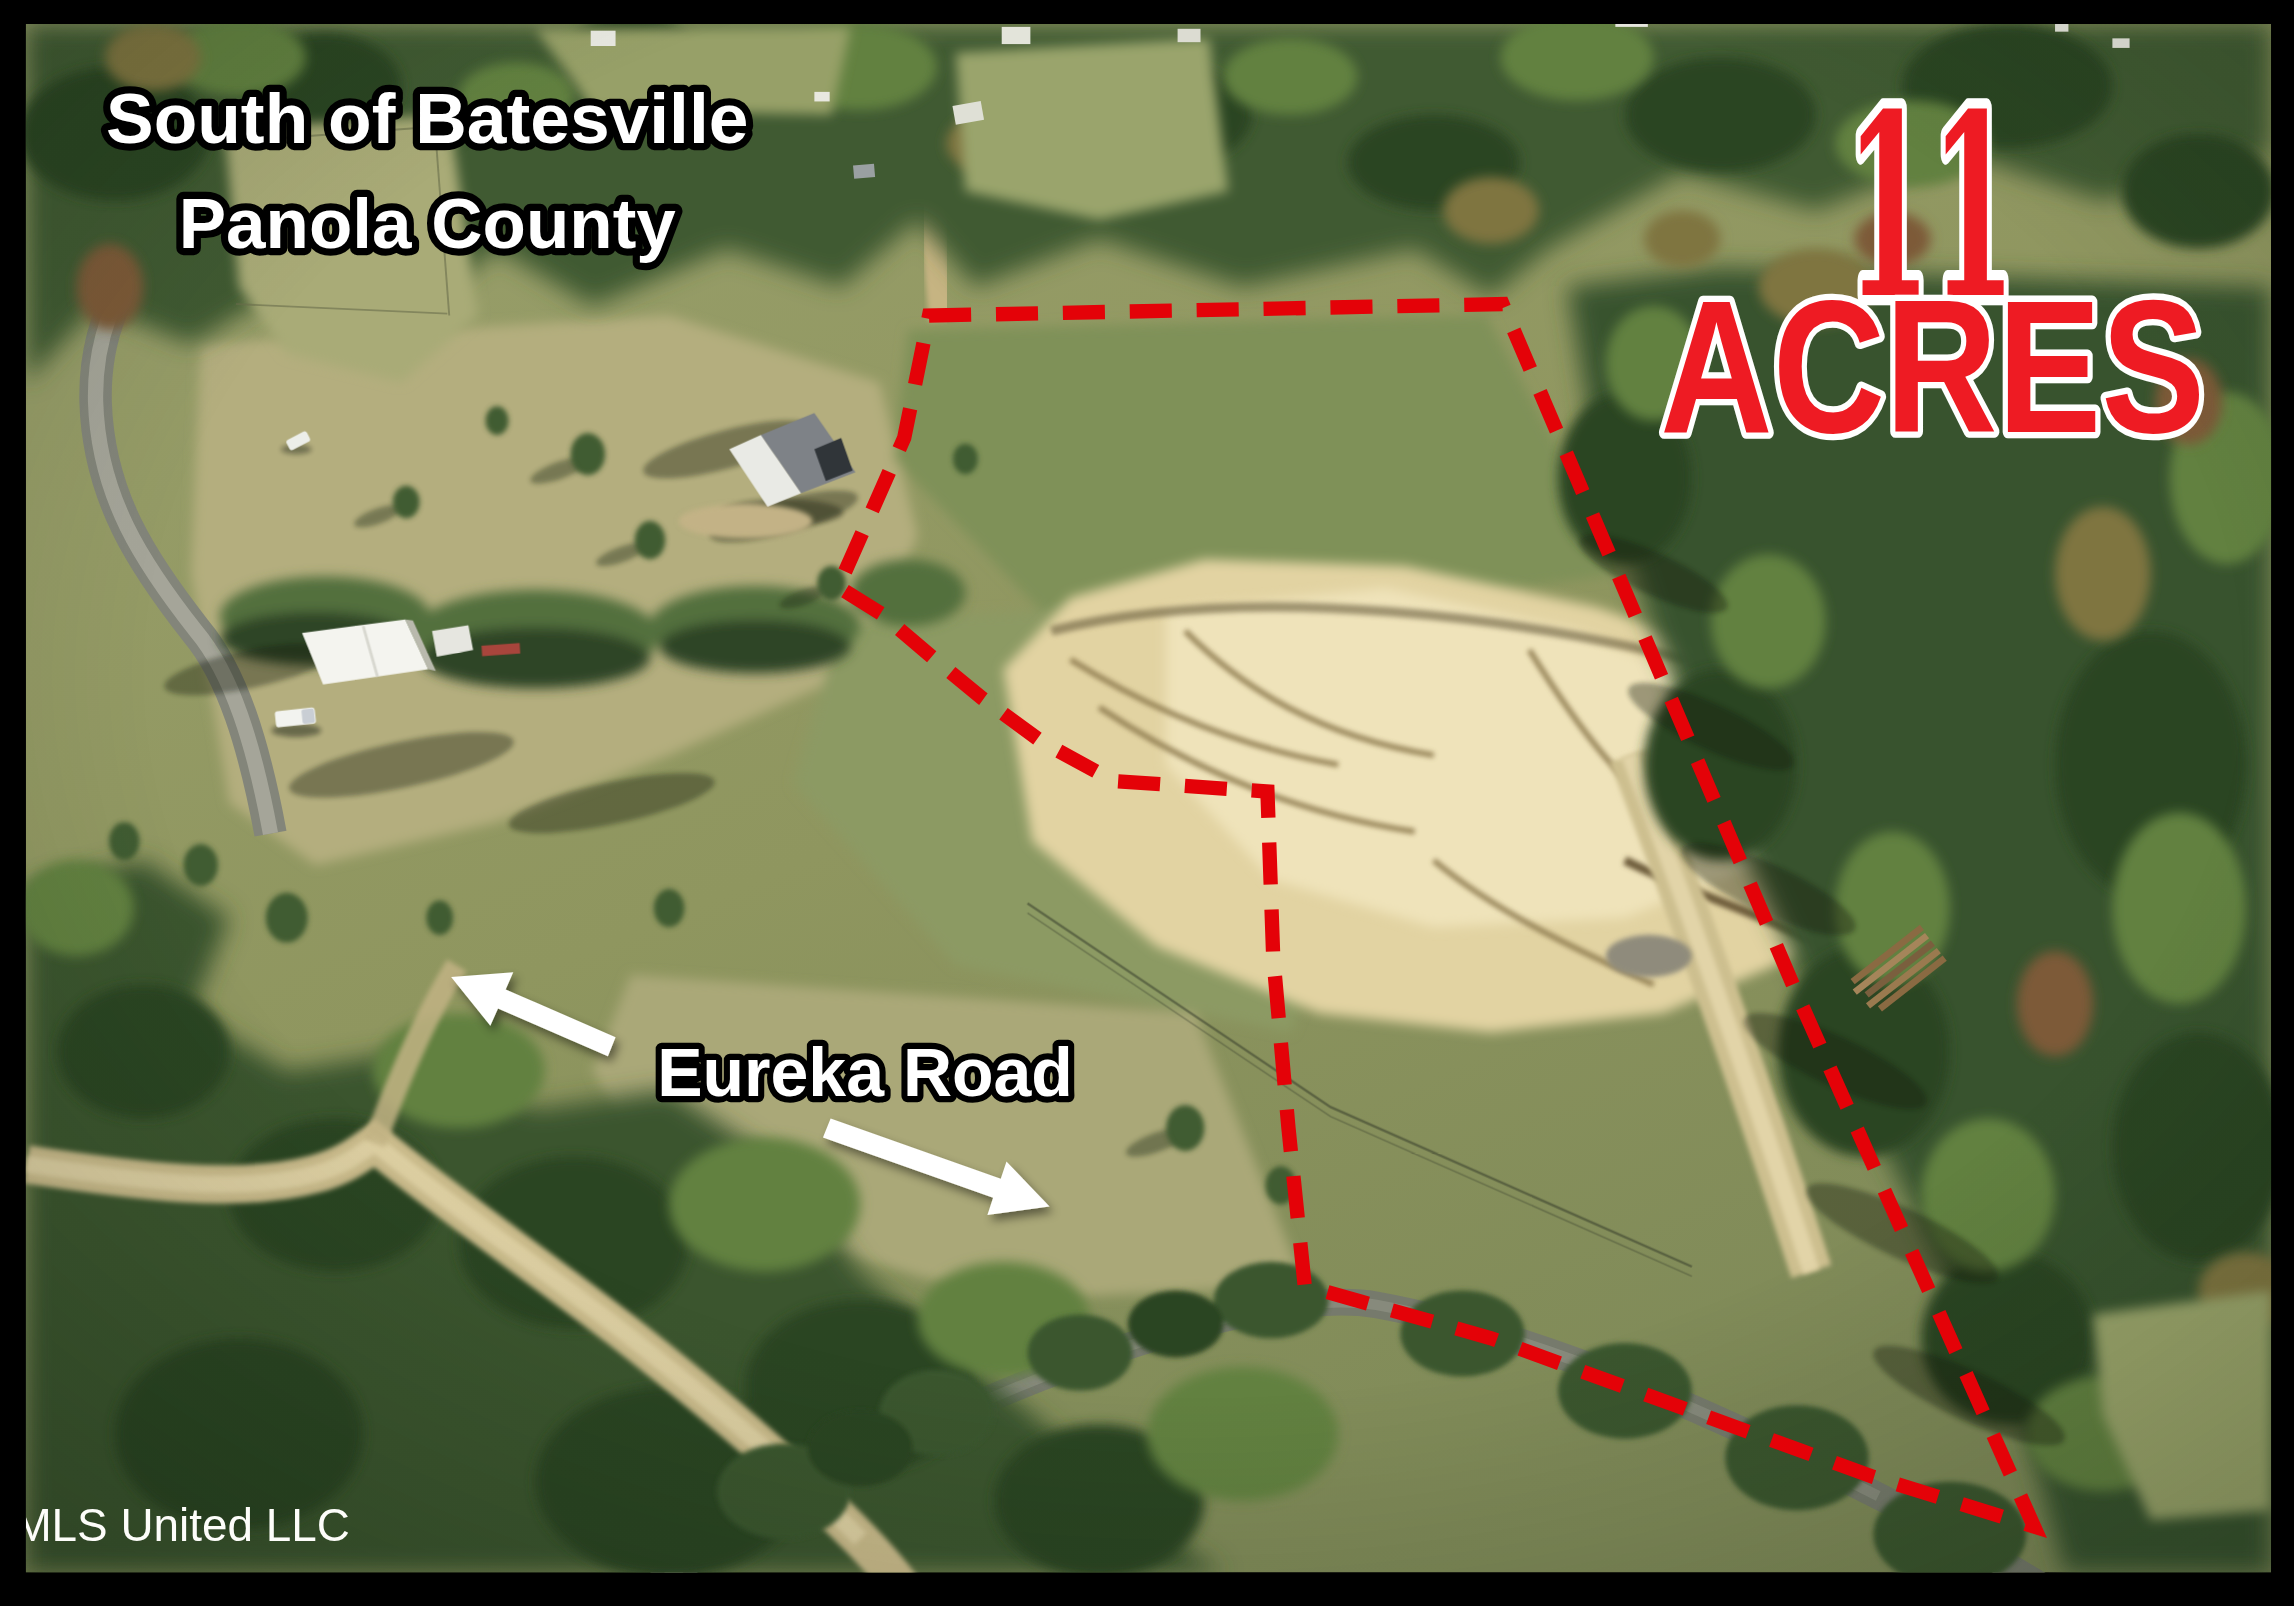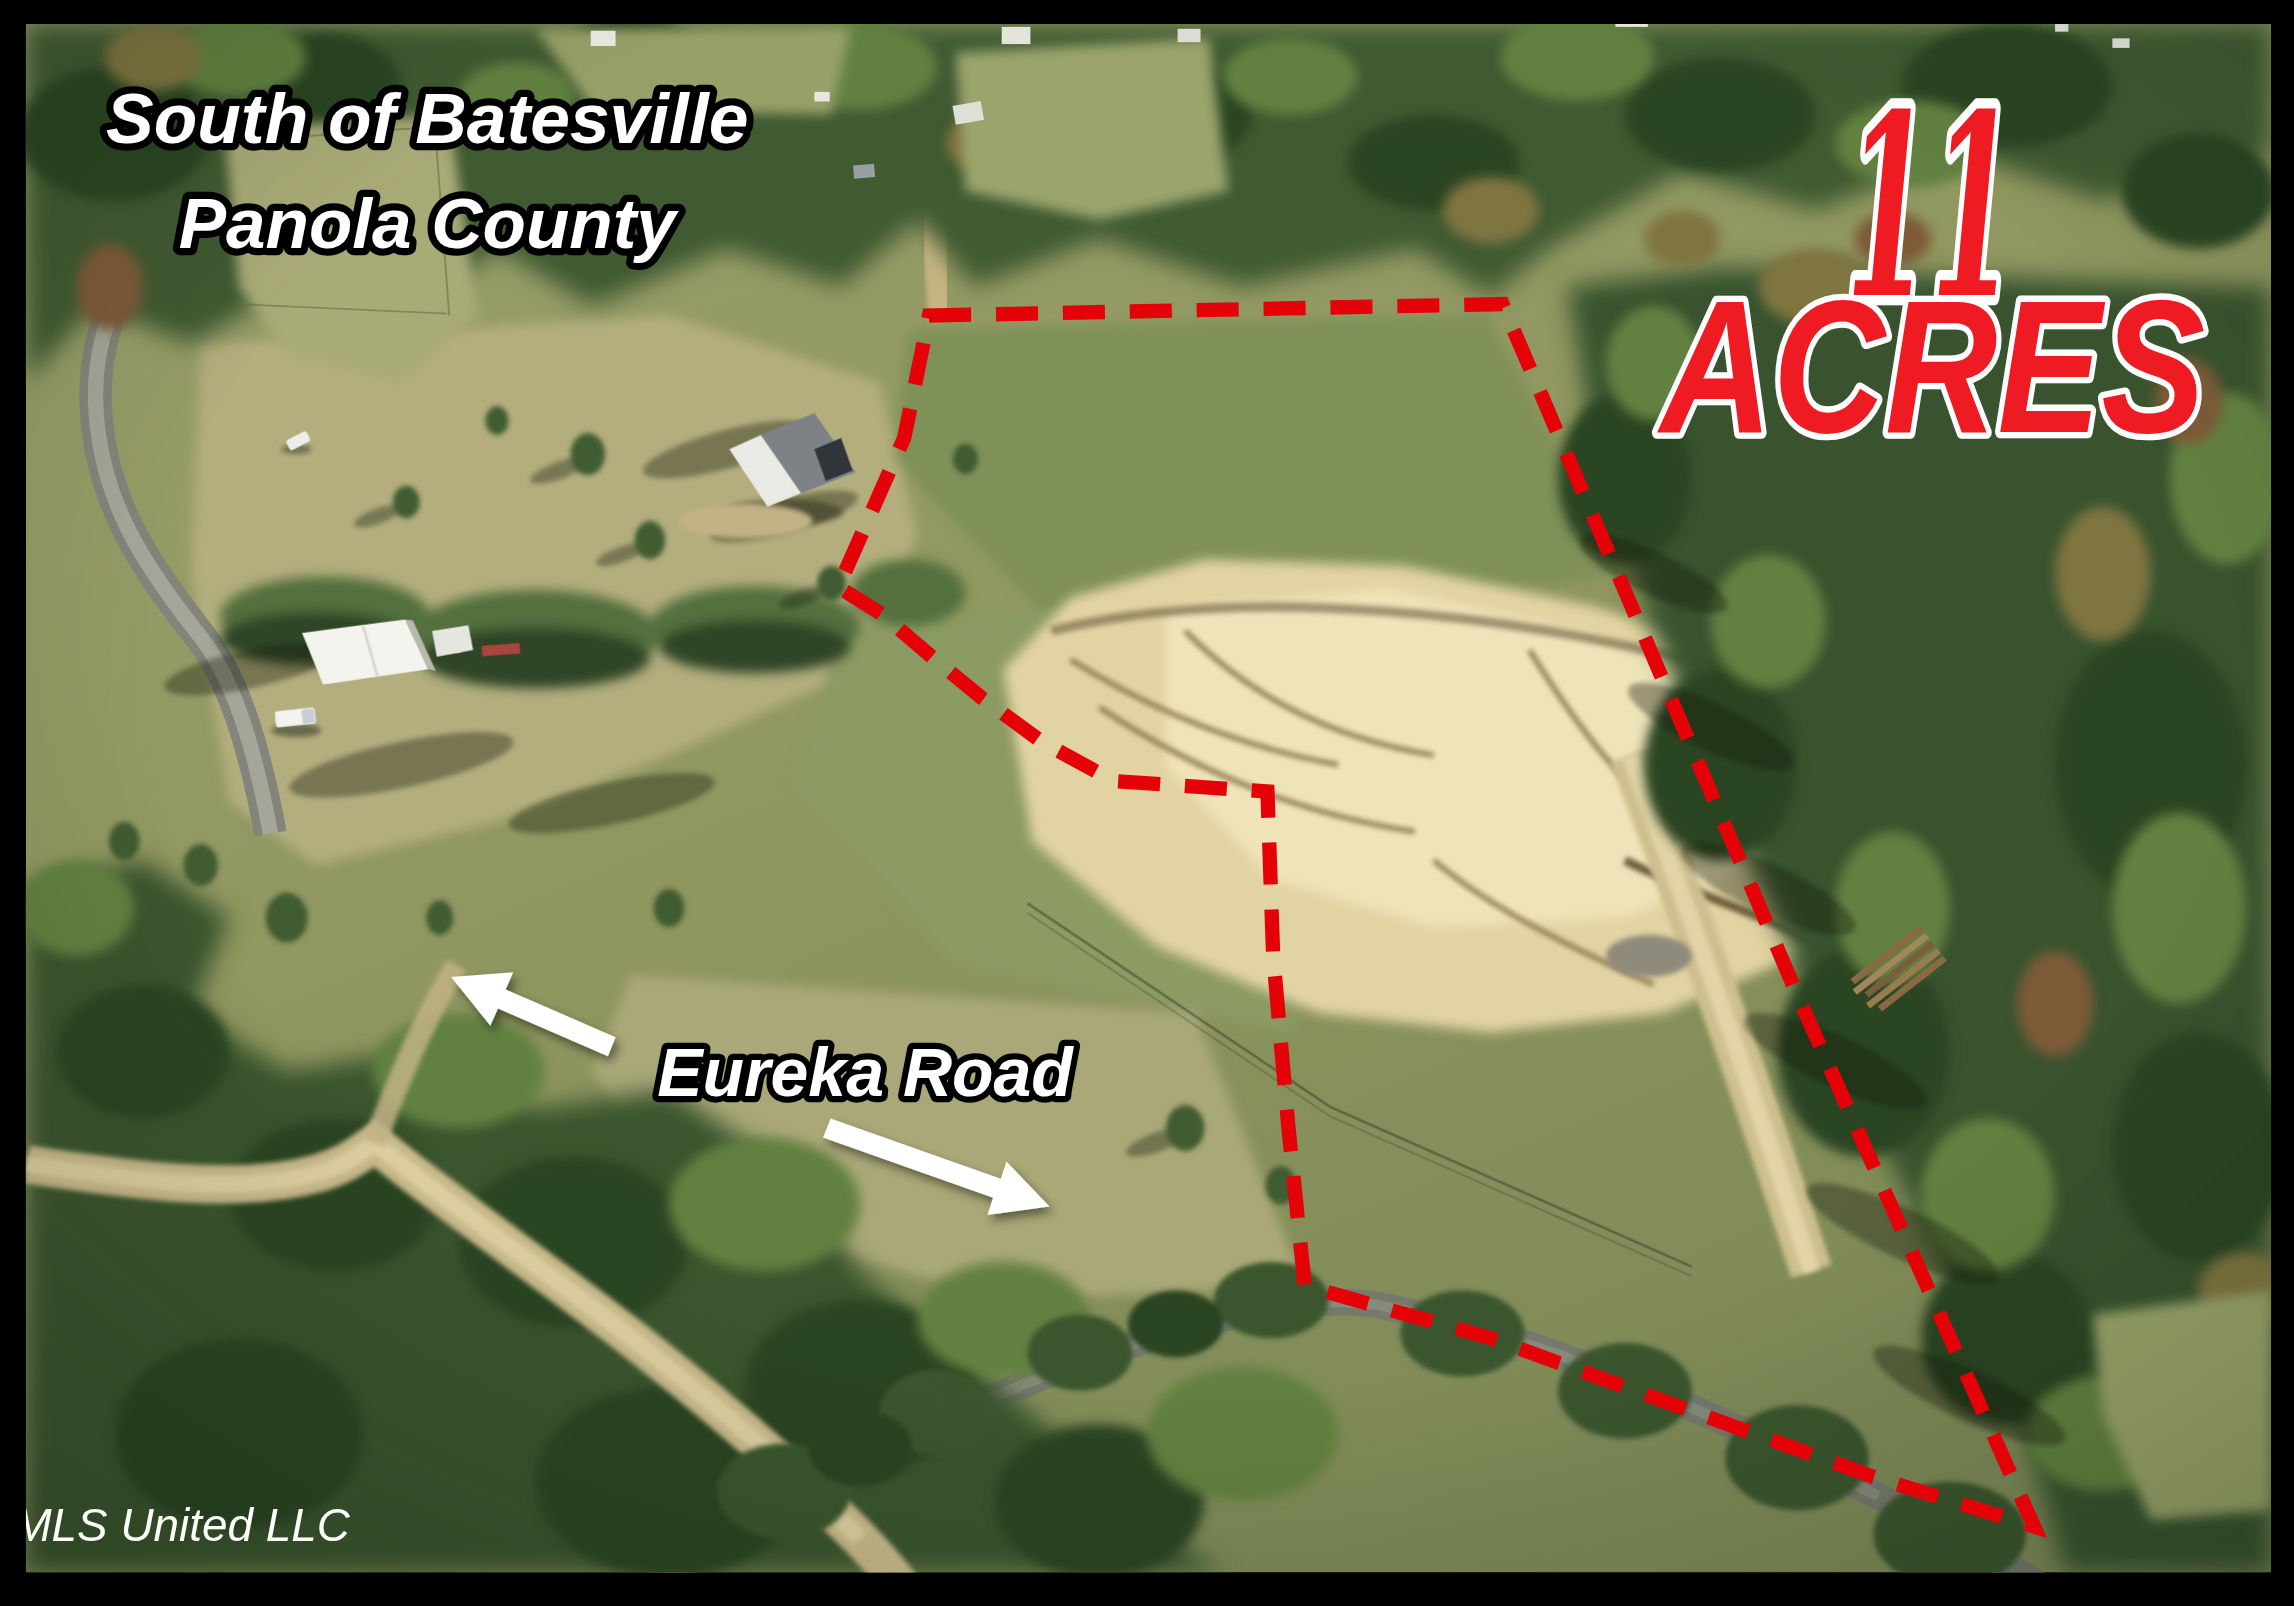--- a/index.html
+++ b/index.html
@@ -1,17 +1,17 @@
 <!DOCTYPE html>
 <html><head>
 <meta charset="utf-8">
 <style>
   html,body{margin:0;padding:0;background:#000;}
   .stage{position:relative;width:2294px;height:1607px;background:#000;
-         font-family:"Liberation Sans",sans-serif;overflow:hidden;font-style:italic;}
+         font-family:"Liberation Sans",sans-serif;overflow:hidden;}
   .stage svg{position:absolute;left:0;top:0;display:block;}
   text{user-select:none}
   .t-loc{font-family:"Liberation Sans",sans-serif;font-weight:bold;font-size:74px;
          fill:#ffffff;stroke:#000000;stroke-width:15px;paint-order:stroke;stroke-linejoin:round;}
   .t-11{font-family:"DejaVu Serif",serif;font-weight:bold;font-size:148px;
         fill:#ee1b23;stroke:#ffffff;stroke-width:12px;paint-order:stroke;stroke-linejoin:round;}
   .t-acres{font-family:"Liberation Sans",sans-serif;font-weight:bold;font-size:165px;
         fill:#ee1b23;stroke:#ffffff;stroke-width:11px;paint-order:stroke;stroke-linejoin:round;}
   .t-road{font-family:"Liberation Sans",sans-serif;font-weight:bold;font-size:72px;
         fill:#ffffff;stroke:#000000;stroke-width:13px;paint-order:stroke;stroke-linejoin:round;}

